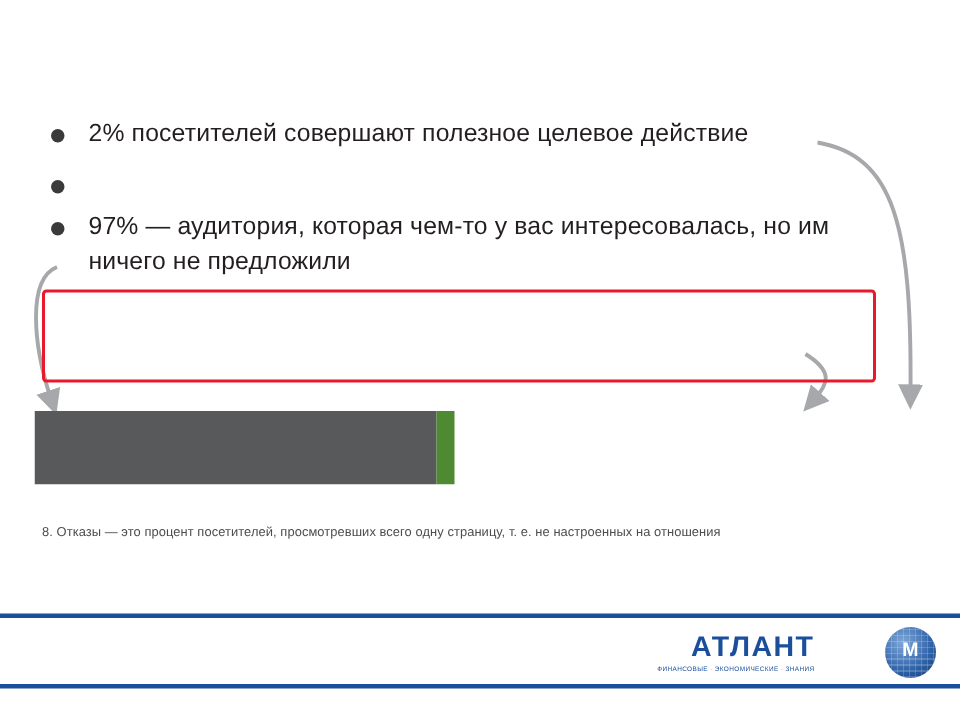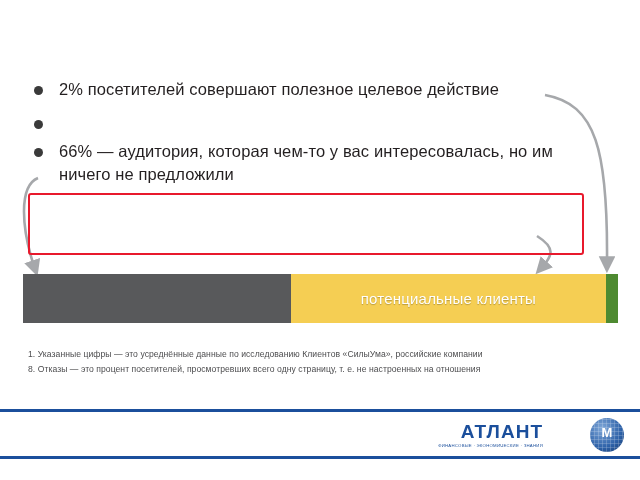--- a/index.html
+++ b/index.html
@@ -215,36 +215,32 @@
   <div class="bullets">
     <div class="bullet-row">
       <span class="bullet-dot"></span>
       <span class="bullet-text">2% посетителей совершают полезное целевое действие</span>
     </div>
     <div class="bullet-row">
       <span class="bullet-dot"></span>
     </div>
     <div class="bullet-row">
       <span class="bullet-dot"></span>
-      <span class="bullet-text">66% —  аудитория, которая чем-то у вас интересовалась, но им ничего не предложили</span>
+      <span class="bullet-text">97% —  аудитория, которая чем-то у вас интересовалась, но им ничего не предложили</span>
     </div>
   </div>
 
   <div class="red-box"></div>
 
   <div class="bar">
     <div class="seg-gray" style="background: rgb(88, 89, 91); width: 45%; flex: 0 0 auto;"></div>
-    <div class="seg-yellow" style="background: rgb(245, 206, 83); width: 53%; flex: 0 0 auto;">
-      <span>потенциальные клиенты</span>
-    </div>
     <div class="seg-green" style="background: rgb(78, 138, 49); width: 2%; flex: 0 0 auto;"></div>
   </div>
 
   <div class="footnotes">
-    <div>1. Указанные цифры — это усреднённые данные по исследованию Клиентов «СилыУма», российские компании</div>
     <div>8. Отказы — это процент посетителей, просмотревших всего одну страницу, т. е. не настроенных на отношения</div>
   </div>
 
   <div class="bottom-band">
     <div class="rule"></div>
     <div class="logo">
       <div class="logo-text">
         <div class="logo-word">АТЛАНТ</div>
         <div class="logo-sub">ФИНАНСОВЫЕ · ЭКОНОМИЧЕСКИЕ · ЗНАНИЯ</div>
       </div>

